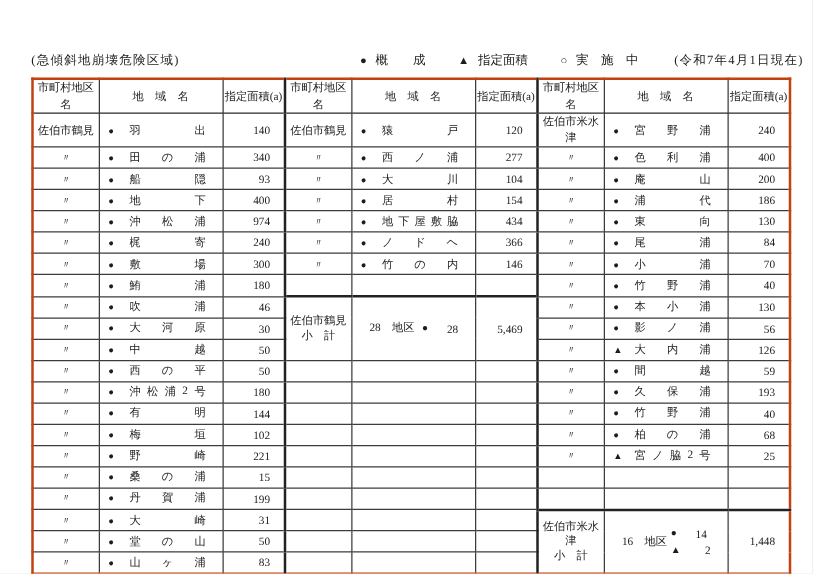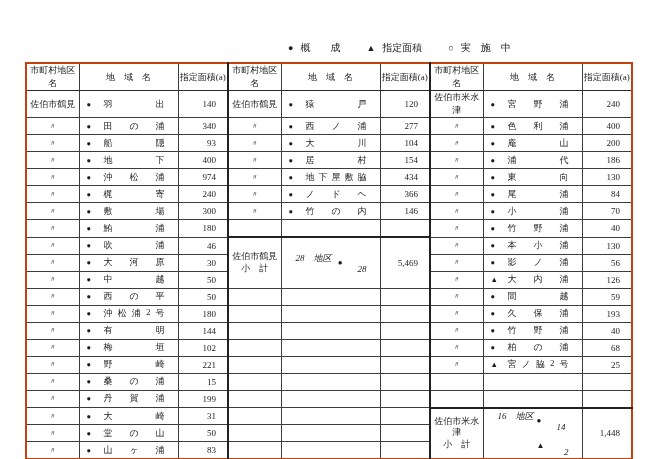--- a/index.html
+++ b/index.html
@@ -34,46 +34,48 @@
   .gstart{border-left:2px solid #222;}
   .cd{text-align:center;}
   .cd.ditto{font-size:8px;color:#2a2a2a;}
   .nm{display:flex;align-items:center;padding:0 4px 0 7px;height:16px;}
   .sym{width:13px;font-size:7.5px;flex:none;}
   .chs{flex:1;display:flex;justify-content:space-between;padding:0 9px 0 4px;}
   .cv{text-align:right;padding-right:11px;padding-left:12px;}
   tr.body-row{height:16px;}
   td.st{border-top:2px solid #222;}
   .st-district{display:flex;flex-direction:column;align-items:center;justify-content:center;gap:1px;line-height:1.25;}
-  .st-name{display:flex;align-items:flex-start;justify-content:space-between;padding:0 13px 0 14px;font-style:italic;}
+  .st-name{display:flex;align-items:center;justify-content:space-between;padding:0 13px 0 14px;}
   .st-counts{display:flex;flex-direction:column;gap:3px;}
   .st-count-row{display:flex;align-items:center;gap:12px;}
   .st-count-row .lsym{font-size:8px;}
-  .st-count-val{min-width:12px;text-align:right;margin-top:12px;}
+  .st-count-val{min-width:12px;text-align:right;}
   .stv{vertical-align:middle;}
 </style>
 </head>
 <body>
 
 <div class="page">
   <div class="topline">
+    <span class="doc-title">(急傾斜地崩壊危険区域)</span>
     <div class="legend">
       <span class="litem">
         <span class="lsym">●</span>
         <span>概　　成</span>
       </span>
       <span class="litem">
         <span class="lsym">▲</span>
         <span>指定面積</span>
       </span>
       <span class="litem">
         <span class="lsym">○</span>
         <span>実　施　中</span>
       </span>
     </div>
+    <span class="date-note">(令和7年4月1日現在)</span>
   </div>
 
   <table class="risk">
     <colgroup>
       <col class="c-d">
         <col class="c-n">
         <col class="c-v">
       <col class="c-d">
         <col class="c-n">
         <col class="c-v">

